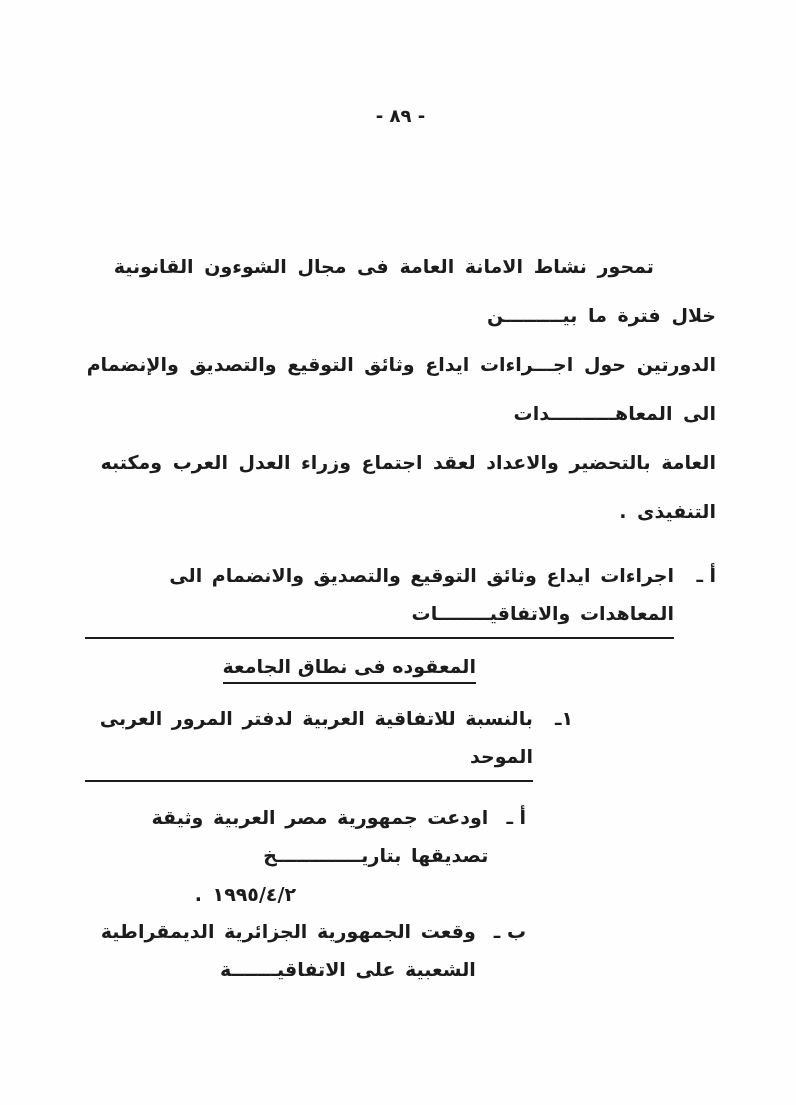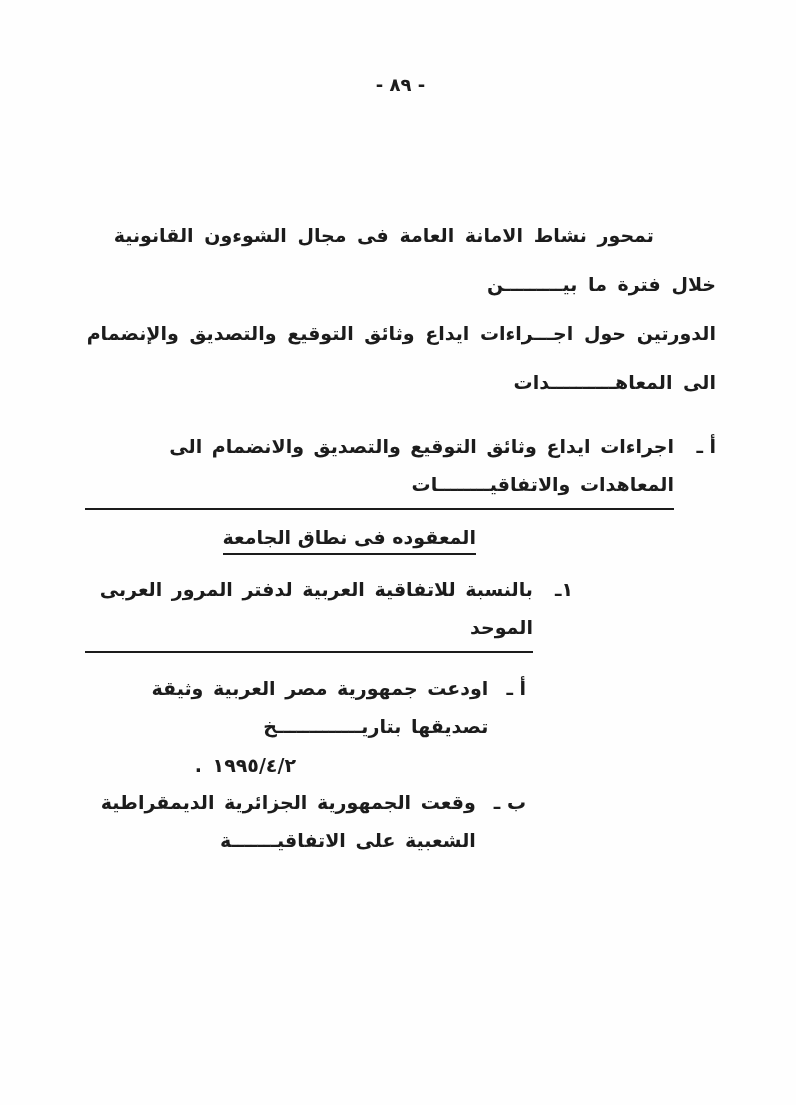--- a/index.html
+++ b/index.html
@@ -12,21 +12,21 @@
     width: 796px;
     height: 1105px;
     margin: 0 auto;
     background: #fefefe;
     color: #1c1c1c;
     direction: rtl;
     font-family: "DejaVu Sans", sans-serif;
     font-weight: 700;
     font-size: 19px;
     box-sizing: border-box;
-    padding: 74px 80px 0 85px;
+    padding: 105px 80px 0 85px;
     overflow: hidden;
   }
   .page-number {
     text-align: center;
     font-size: 18px;
     letter-spacing: 2px;
     margin-bottom: 116px;
   }
   .intro p {
     margin: 0;
@@ -89,20 +89,21 @@
 </head>
 <body>
 
 <div class="page">
 
   <div class="page-number">- ٨٩ -</div>
 
   <div class="intro">
     <p class="first">تمحور  نشاط الامانة العامة فى مجال الشوءون القانونية  خلال فترة ما  بيـــــــــن</p>
     <p>الدورتين  حول اجـــراءات ايداع وثائق التوقيع  والتصديق والإنضمام  الى المعاهــــــــــدات</p>
+    <p>العامة  بالتحضير والاعداد  لعقد  اجتماع وزراء  العدل العرب ومكتبه  التنفيذى .</p>
   </div>
 
   <div>
 
     <div class="row section-row">
       <span class="marker sec-marker">أ ـ</span>
       <span class="u sec-title">اجراءات ايداع وثائق التوقيع والتصديق والانضمام الى المعاهدات والاتفاقيــــــــات</span>
     </div>
     <div class="sec-cont">
       <span class="u">المعقوده فى نطاق الجامعة</span>

